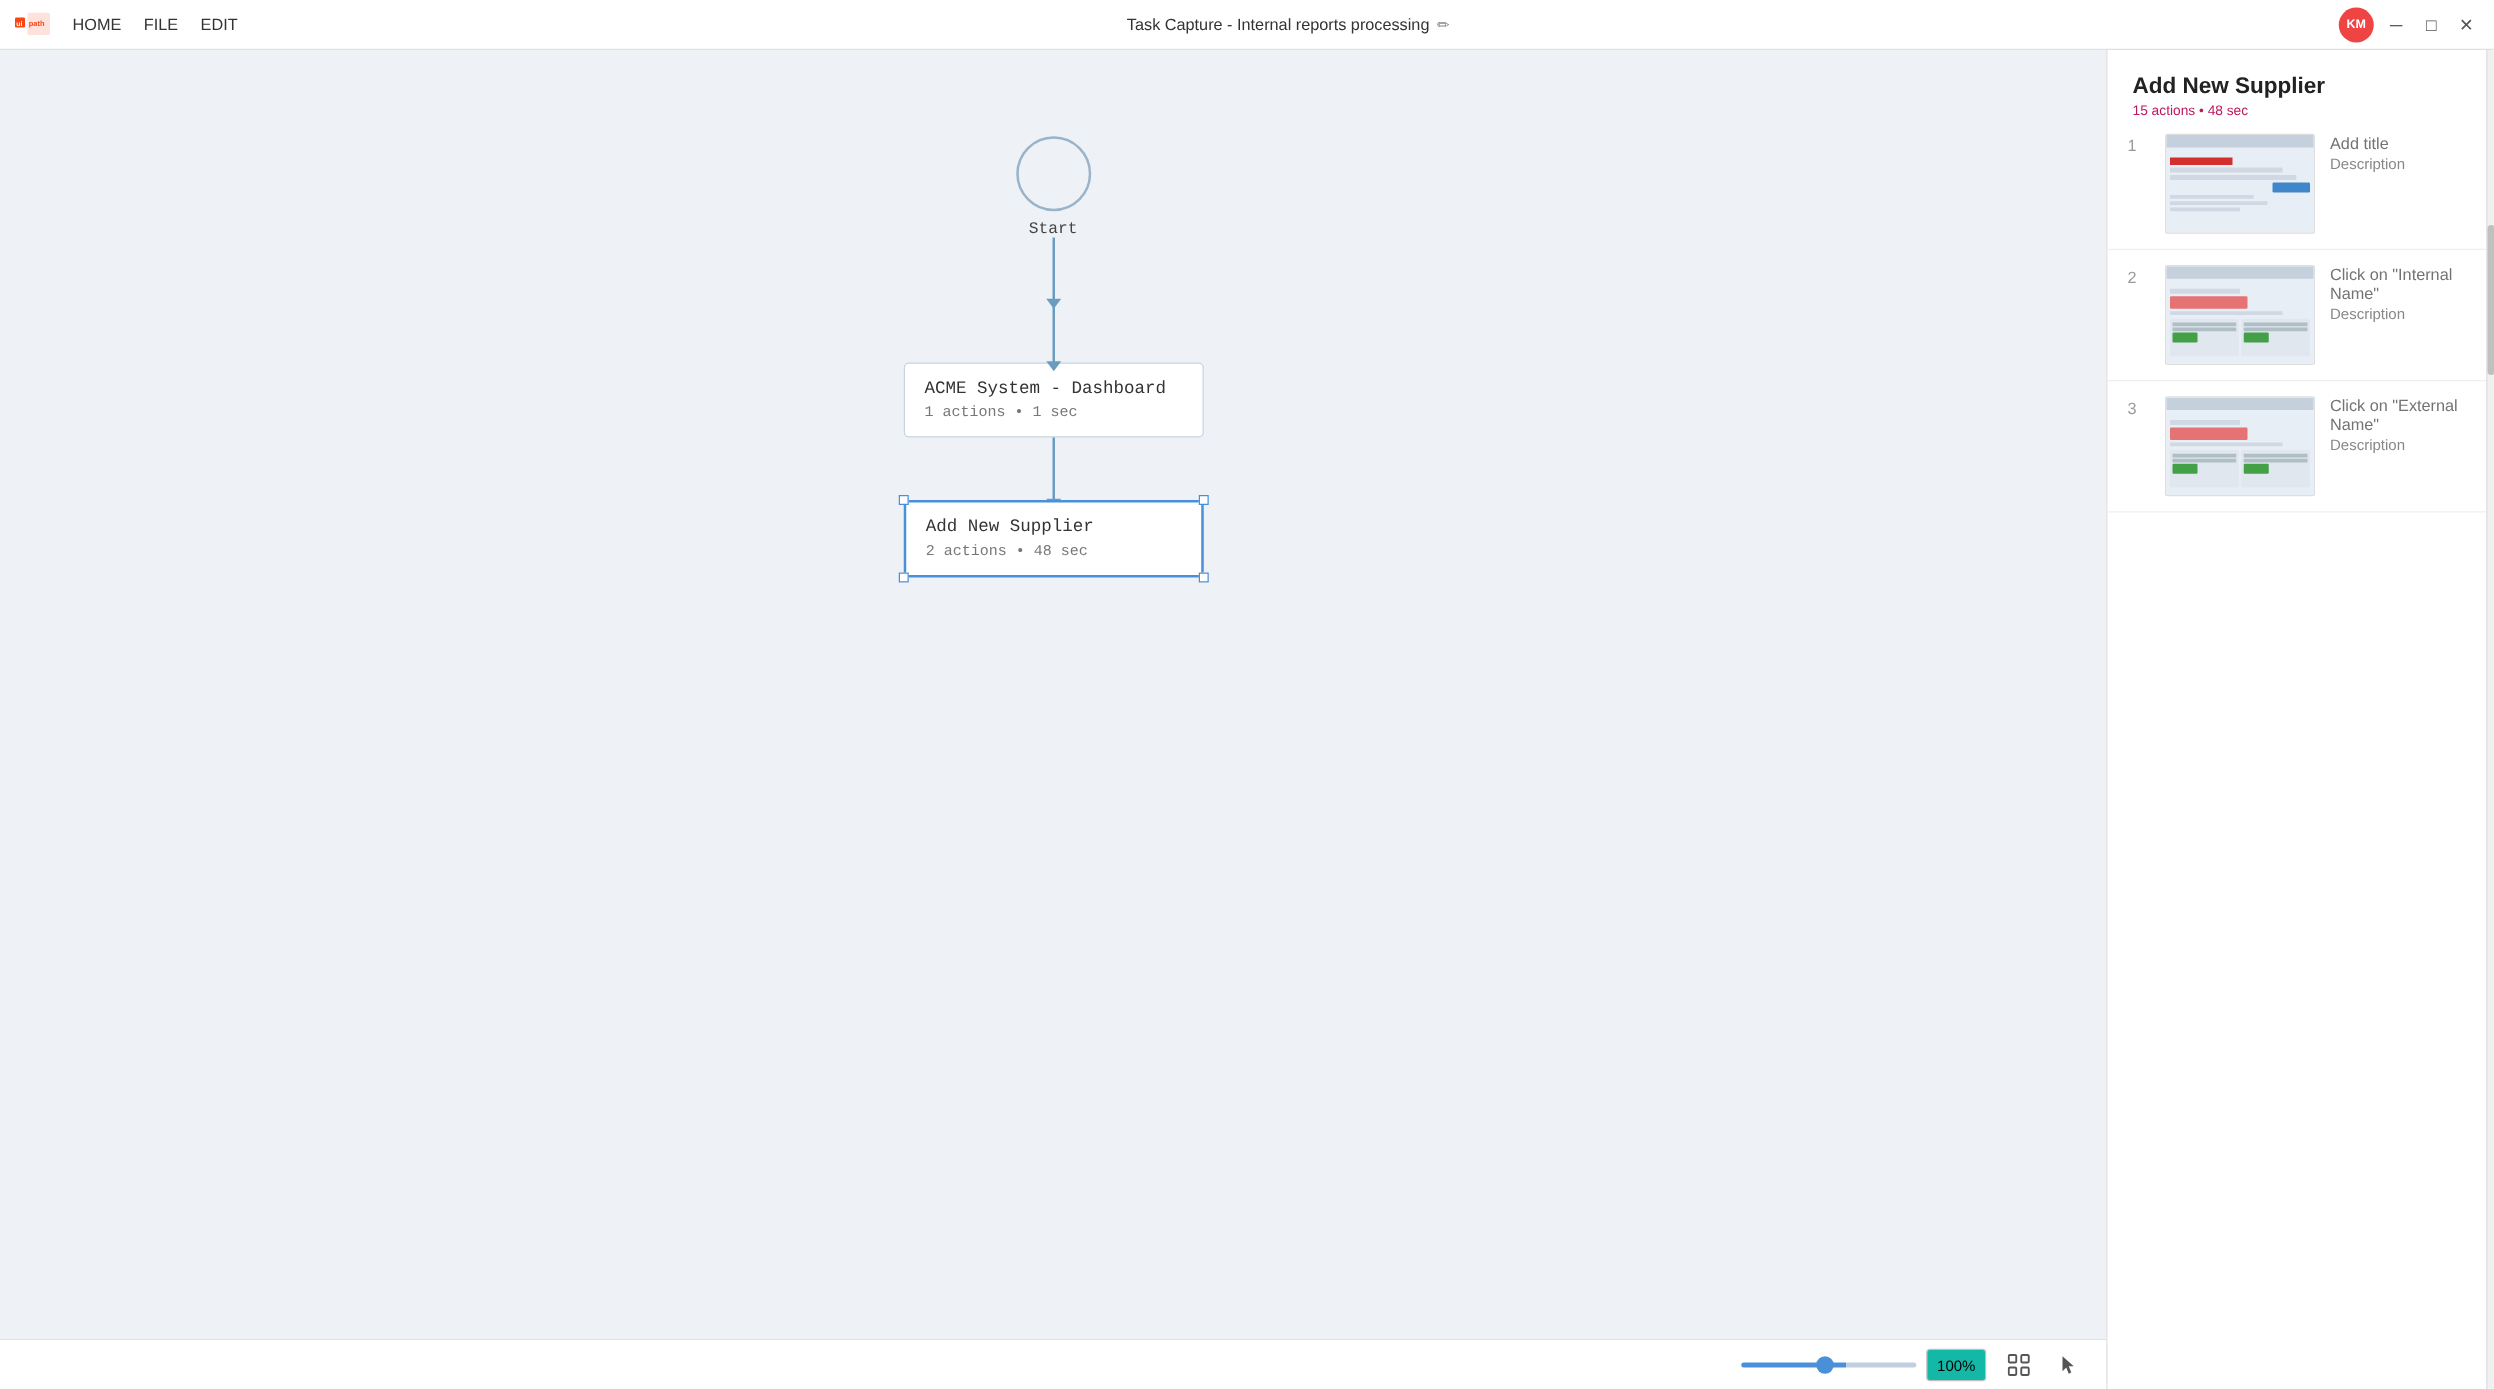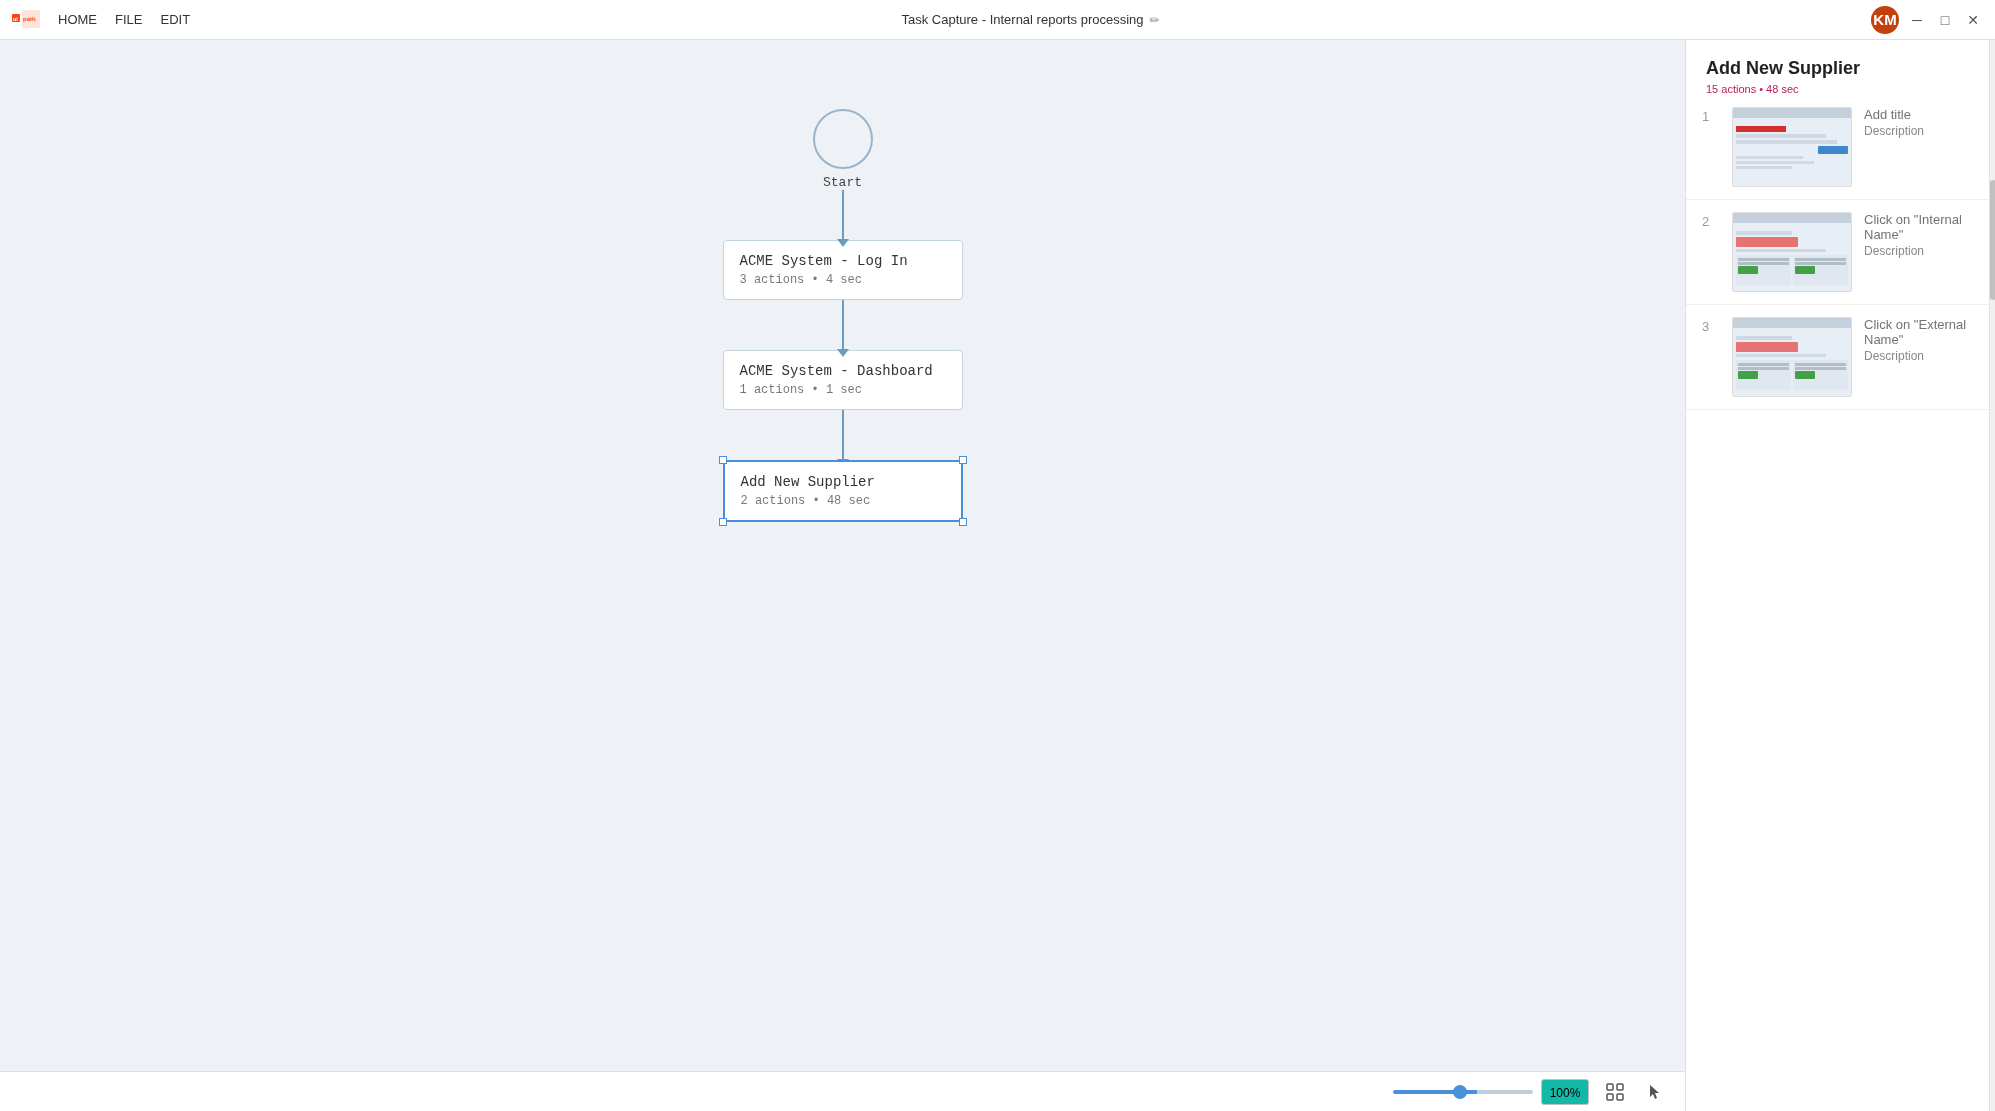--- a/index.html
+++ b/index.html
@@ -12,22 +12,22 @@
       display: flex; align-items: center; justify-content: space-between;
       padding: 0 12px; z-index: 100;
     }
     .title-bar-left { display: flex; align-items: center; gap: 18px; }
     .logo { display: flex; align-items: center; gap: 4px; }
     .logo-icon { width: 28px; height: 20px; }
     .nav-item { font-size: 13px; color: #333; cursor: pointer; font-weight: 500; }
     .title-center { font-size: 13px; color: #333; display: flex; align-items: center; gap: 6px; }
     .title-bar-right { display: flex; align-items: center; gap: 8px; }
     .user-badge {
-      width: 28px; height: 28px; border-radius: 50%; background: #c2410c;
-      color: white; font-size: 15px; display: flex; align-items: center; justify-content: center; font-weight: 600;
+      width: 28px; height: 28px; border-radius: 50%; background: #ef4444;
+      color: white; font-size: 10px; display: flex; align-items: center; justify-content: center; font-weight: 600;
     }
     .win-btn { width: 20px; height: 20px; display: flex; align-items: center; justify-content: center; cursor: pointer; font-size: 14px; color: #555; }
 
     
     .canvas-area {
       position: absolute; top: 40px; left: 0; right: 310px; bottom: 40px;
       background: #eef2f7; overflow: hidden;
     }
 
     
@@ -180,26 +180,20 @@
 <div class="canvas-area">
   <div class="flowchart">
 
     <div style="display:flex; flex-direction:column; align-items:center;">
       <div class="start-node"></div>
       <div class="node-label">Start</div>
     </div>
 
     <div class="arrow-down"></div>
 
-    <div style="display:flex; flex-direction:column; align-items:center;">
-      <div class="process-box">
-        <div class="process-box-title">ACME System - Log In</div>
-        <div class="process-box-meta">3 actions  •  4 sec</div>
-      </div>
-    </div>
 
     <div class="arrow-down"></div>
 
     <div style="display:flex; flex-direction:column; align-items:flex-end;">
       <div class="process-box">
         <div class="process-box-title">ACME System - Dashboard</div>
         <div class="process-box-meta">1 actions  •  1 sec</div>
       </div>
     </div>
 

